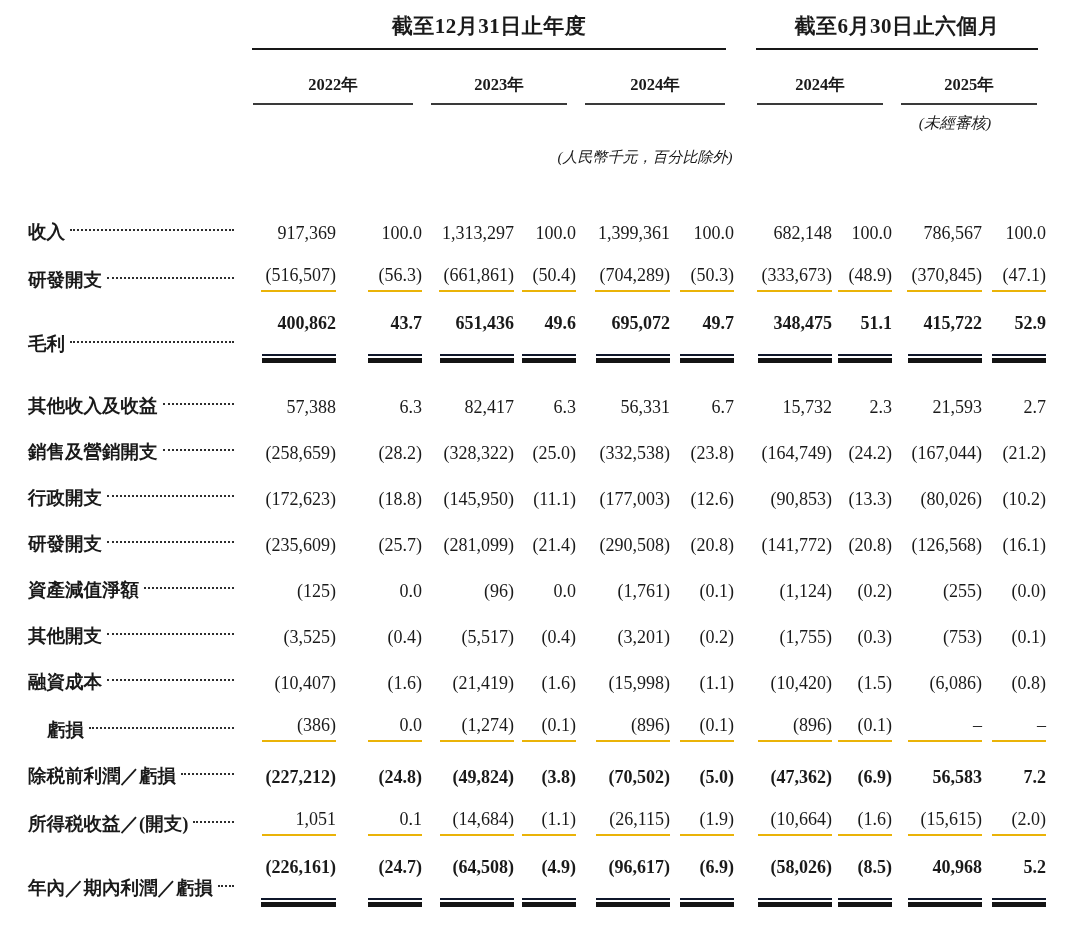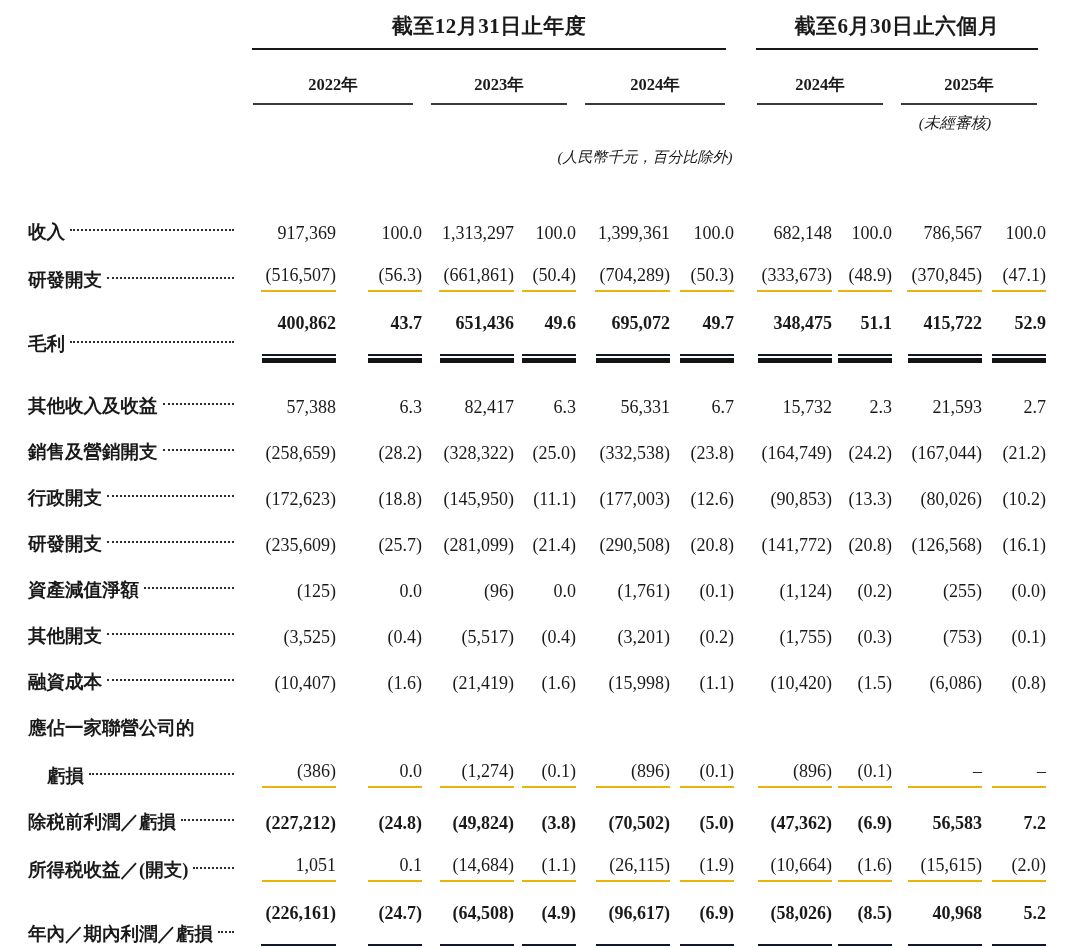--- a/index.html
+++ b/index.html
@@ -359,28 +359,20 @@
           <td class="num num-amt"><span class="val">(21,419)</span></td>
           <td class="num num-pct"><span class="val">(1.6)</span></td>
           <td class="num num-amt"><span class="val">(15,998)</span></td>
           <td class="num num-pct"><span class="val">(1.1)</span></td>
           <td></td>
           <td class="num num-amt"><span class="val">(10,420)</span></td>
           <td class="num num-pct"><span class="val">(1.5)</span></td>
           <td class="num num-amt"><span class="val">(6,086)</span></td>
           <td class="num num-pct"><span class="val">(0.8)</span></td>
         </tr>
-        <tr class="">
-          <td class="label-cell">
-            <div class="lbl-flex">
-              <span class="lbl-text">應佔一家聯營公司的</span>
-            </div>
-          </td>
-          <td colspan="11"></td>
-        </tr>
         <tr class="ul-row">
           <td class="label-cell indent">
             <div class="lbl-flex">
               <span class="lbl-text">虧損</span>
               <span class="leader"></span>
             </div>
           </td>
           <td class="num num-amt"><span class="val">(386)</span></td>
           <td class="num num-pct"><span class="val">0.0</span></td>
           <td class="num num-amt"><span class="val">(1,274)</span></td>

